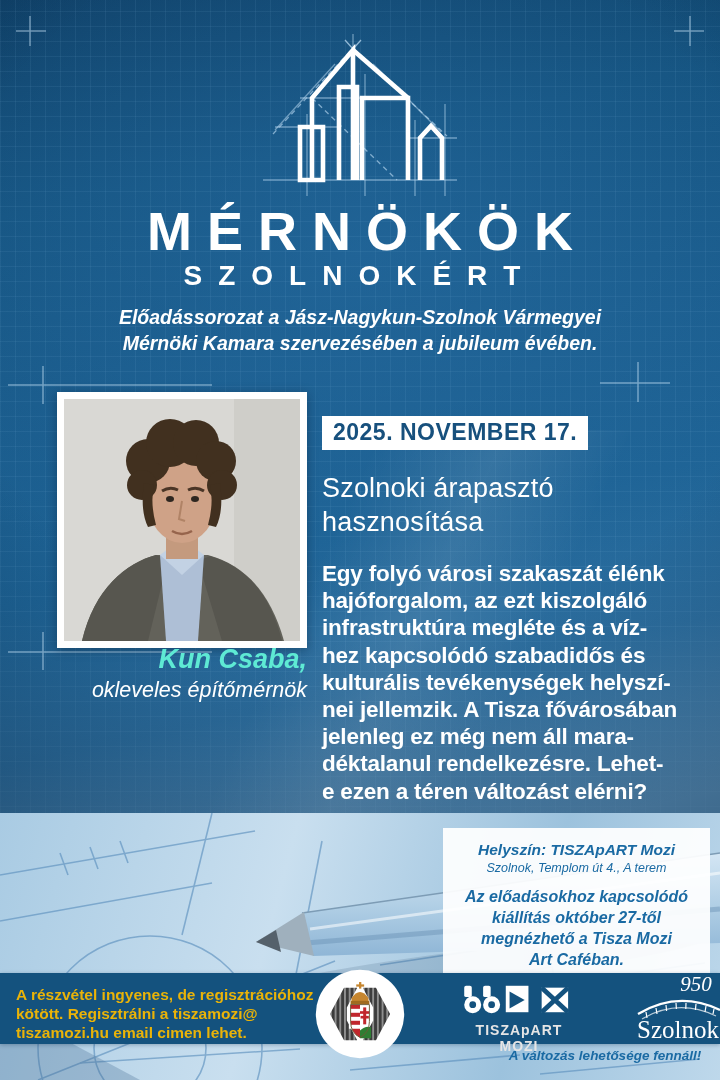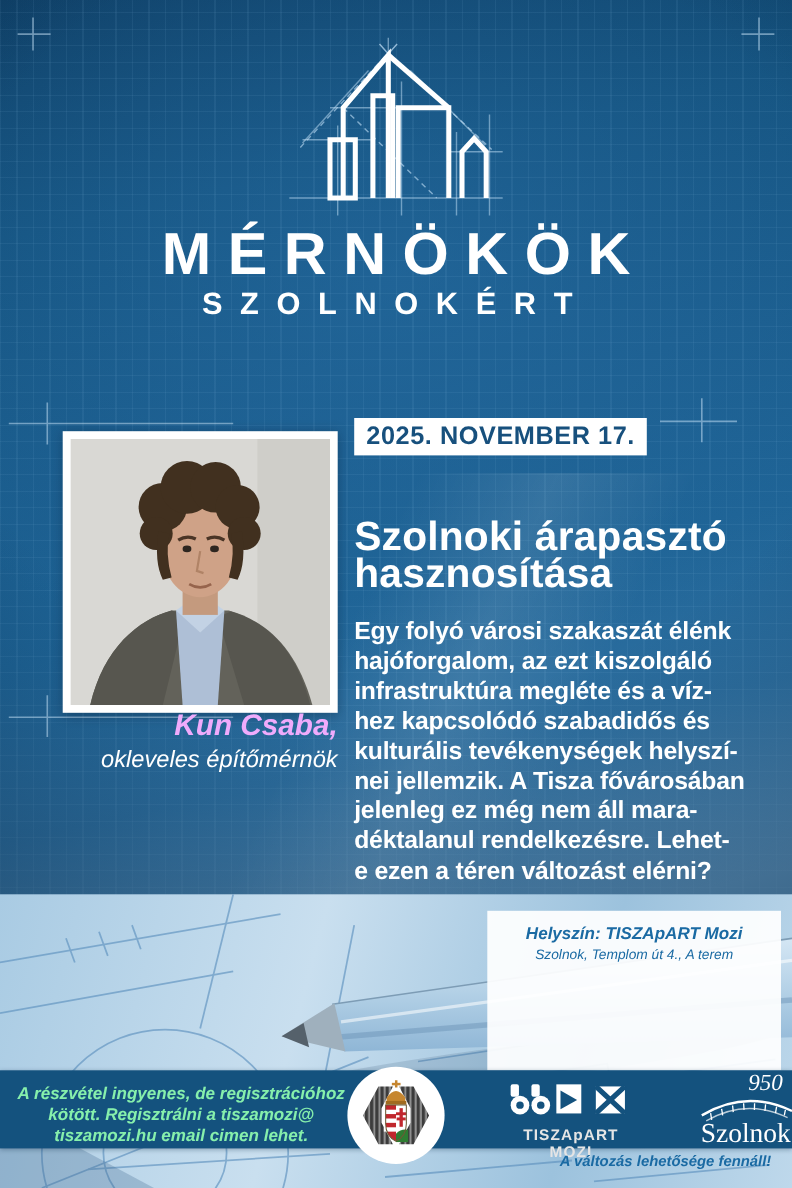--- a/index.html
+++ b/index.html
@@ -28,45 +28,45 @@
   .brand-line1{position:absolute;left:0;right:0;top:200px;text-align:center;color:#FFF;
     font-size:54px;font-weight:700;letter-spacing:15px;padding-left:15px;}
   .brand-line2{position:absolute;left:0;right:0;top:260px;text-align:center;color:#FFF;
     font-size:28px;font-weight:700;letter-spacing:16px;padding-left:0;}
   .series-note{position:absolute;left:0;right:0;top:304px;text-align:center;color:#FFF;
     font-size:19.5px;line-height:26px;font-weight:700;font-style:italic;white-space:pre;}
   
   .photo-frame{position:absolute;left:57px;top:392px;width:250px;height:256px;background:#FFF;
     padding:7px;box-sizing:border-box;box-shadow:0 2px 10px rgba(0,20,40,.35);}
   .photo-frame svg{display:block;width:236px;height:242px;}
-  .speaker-name{position:absolute;right:413px;top:644px;width:300px;text-align:right;color:#f0abfc;
+  .speaker-name{position:absolute;right:413px;top:644px;width:300px;text-align:right;color:#5eead4;
     font-size:27px;font-weight:700;font-style:italic;}
   .speaker-cred{position:absolute;right:413px;top:678px;width:320px;text-align:right;color:#FFF;
     font-size:21.5px;font-style:italic;}
   
   .badge{position:absolute;left:322px;background:#FFF;color:#17507D;font-weight:700;
     font-size:23px;padding:3px 11px 4px 11px;letter-spacing:.5px;}
-  .badge1{top:380px;}
+  .badge1{top:416px;}
   .badge2{top:438px;}
-  .event-title{position:absolute;left:322px;top:471px;color:#FFF;font-size:37px;
-    font-weight:700;line-height:34px;white-space:pre;letter-spacing:.2px;}
+  .event-title{position:absolute;left:322px;top:471px;color:#FFF;font-size:27px;
+    font-weight:400;line-height:34px;white-space:pre;letter-spacing:.2px;}
   .event-desc{position:absolute;left:322px;top:560px;color:#FFF;font-size:22.5px;
     font-weight:700;line-height:27.2px;white-space:pre;letter-spacing:-.2px;}
   
   .venue-card{position:absolute;left:443px;top:828px;width:267px;height:145px;
     background:rgba(255,255,255,.93);color:#1A6AA3;text-align:center;box-sizing:border-box;
     padding-top:13px;font-style:italic;}
   .venue-name{font-size:15.5px;font-weight:700;}
   .venue-address{font-size:12.5px;font-weight:400;margin-top:2px;}
   .venue-exhibition{font-size:16px;font-weight:700;line-height:21px;margin-top:11px;white-space:pre;}
   
   .bottom-bar{position:absolute;left:0;top:973px;width:720px;height:71px;background:#14527E;
     box-shadow:0 1px 4px rgba(10,40,70,.3);}
-  .reg{position:absolute;left:16px;top:985px;color:#86efac;font-size:15.5px;font-weight:700;
-    font-style:italic;line-height:19px;white-space:pre;text-align:center;}
+  .reg{position:absolute;left:16px;top:985px;color:#eab308;font-size:15.5px;font-weight:700;
+    line-height:19px;white-space:pre;}
   .chamber{position:absolute;left:313px;top:967px;width:94px;height:94px;}
   .tp{position:absolute;left:458px;top:982px;width:122px;text-align:center;}
   .tp-word{color:#e5e5e5;font-size:14px;font-weight:700;letter-spacing:1px;margin-top:2px;}
   .sz{position:absolute;left:628px;top:972px;width:100px;}
   .tagline{position:absolute;left:500px;top:1048px;width:210px;text-align:center;color:#1A6AA3;
     font-size:13.5px;font-weight:700;font-style:italic;}
 </style>
 </head>
 <body>
 
@@ -149,20 +149,22 @@
       <path d="M45,93 H68 V146 H45 Z"></path>
       <path d="M57,146 V64 L98,16 V146"></path>
       <path d="M84,146 V53 H102 V146"></path>
       <path d="M98,16 L153,64"></path>
       <path d="M107,146 V64 H153 V146"></path>
       <path d="M165,146 V104 L176,92 L187,104 V146"></path>
     </g>
   </svg>
   <div class="brand-line1">MÉRNÖKÖK</div>
   <div class="brand-line2">SZOLNOKÉRT</div>
+  <div class="series-note">Előadássorozat a Jász-Nagykun-Szolnok Vármegyei
+Mérnöki Kamara szervezésében a jubileum évében.</div>
 
   <div class="photo-frame">
     <svg viewBox="0 0 236 242">
       <rect width="236" height="242" fill="#D9D8D4"></rect>
       <rect x="170" width="66" height="242" fill="#CFCEC9"></rect>
       <path d="M18,242 C30,190 62,164 92,156 L144,156 C180,166 206,192 220,242 Z" fill="#63625A"></path>
       <path d="M18,242 C30,190 62,164 92,156 L104,160 L84,242 Z" fill="#57564F"></path>
       <path d="M218,242 C206,194 182,168 146,157 L134,162 L158,242 Z" fill="#57564F"></path>
       <path d="M96,156 L140,156 L134,242 L102,242 Z" fill="#AEBFD6"></path>
       <path d="M96,156 L118,176 L140,156 L132,150 L104,150 Z" fill="#C3D2E4"></path>
@@ -197,20 +199,24 @@
 hez kapcsolódó szabadidős és
 kulturális tevékenységek helyszí-
 nei jellemzik. A Tisza fővárosában
 jelenleg ez még nem áll mara-
 déktalanul rendelkezésre. Lehet-
 e ezen a téren változást elérni?</div>
 
   <div class="venue-card">
     <div class="venue-name">Helyszín: TISZApART Mozi</div>
     <div class="venue-address">Szolnok, Templom út 4., A terem</div>
+    <div class="venue-exhibition">Az előadásokhoz kapcsolódó
+kiállítás október 27-től
+megnézhető a Tisza Mozi
+Art Caféban.</div>
   </div>
 
   <div class="bottom-bar"></div>
   <div class="reg">A részvétel ingyenes, de regisztrációhoz
 kötött. Regisztrálni a tiszamozi@
 tiszamozi.hu email cimen lehet.</div>
 
   <div class="chamber">
     <svg width="94" height="94" viewBox="0 0 100 100">
       <defs>

